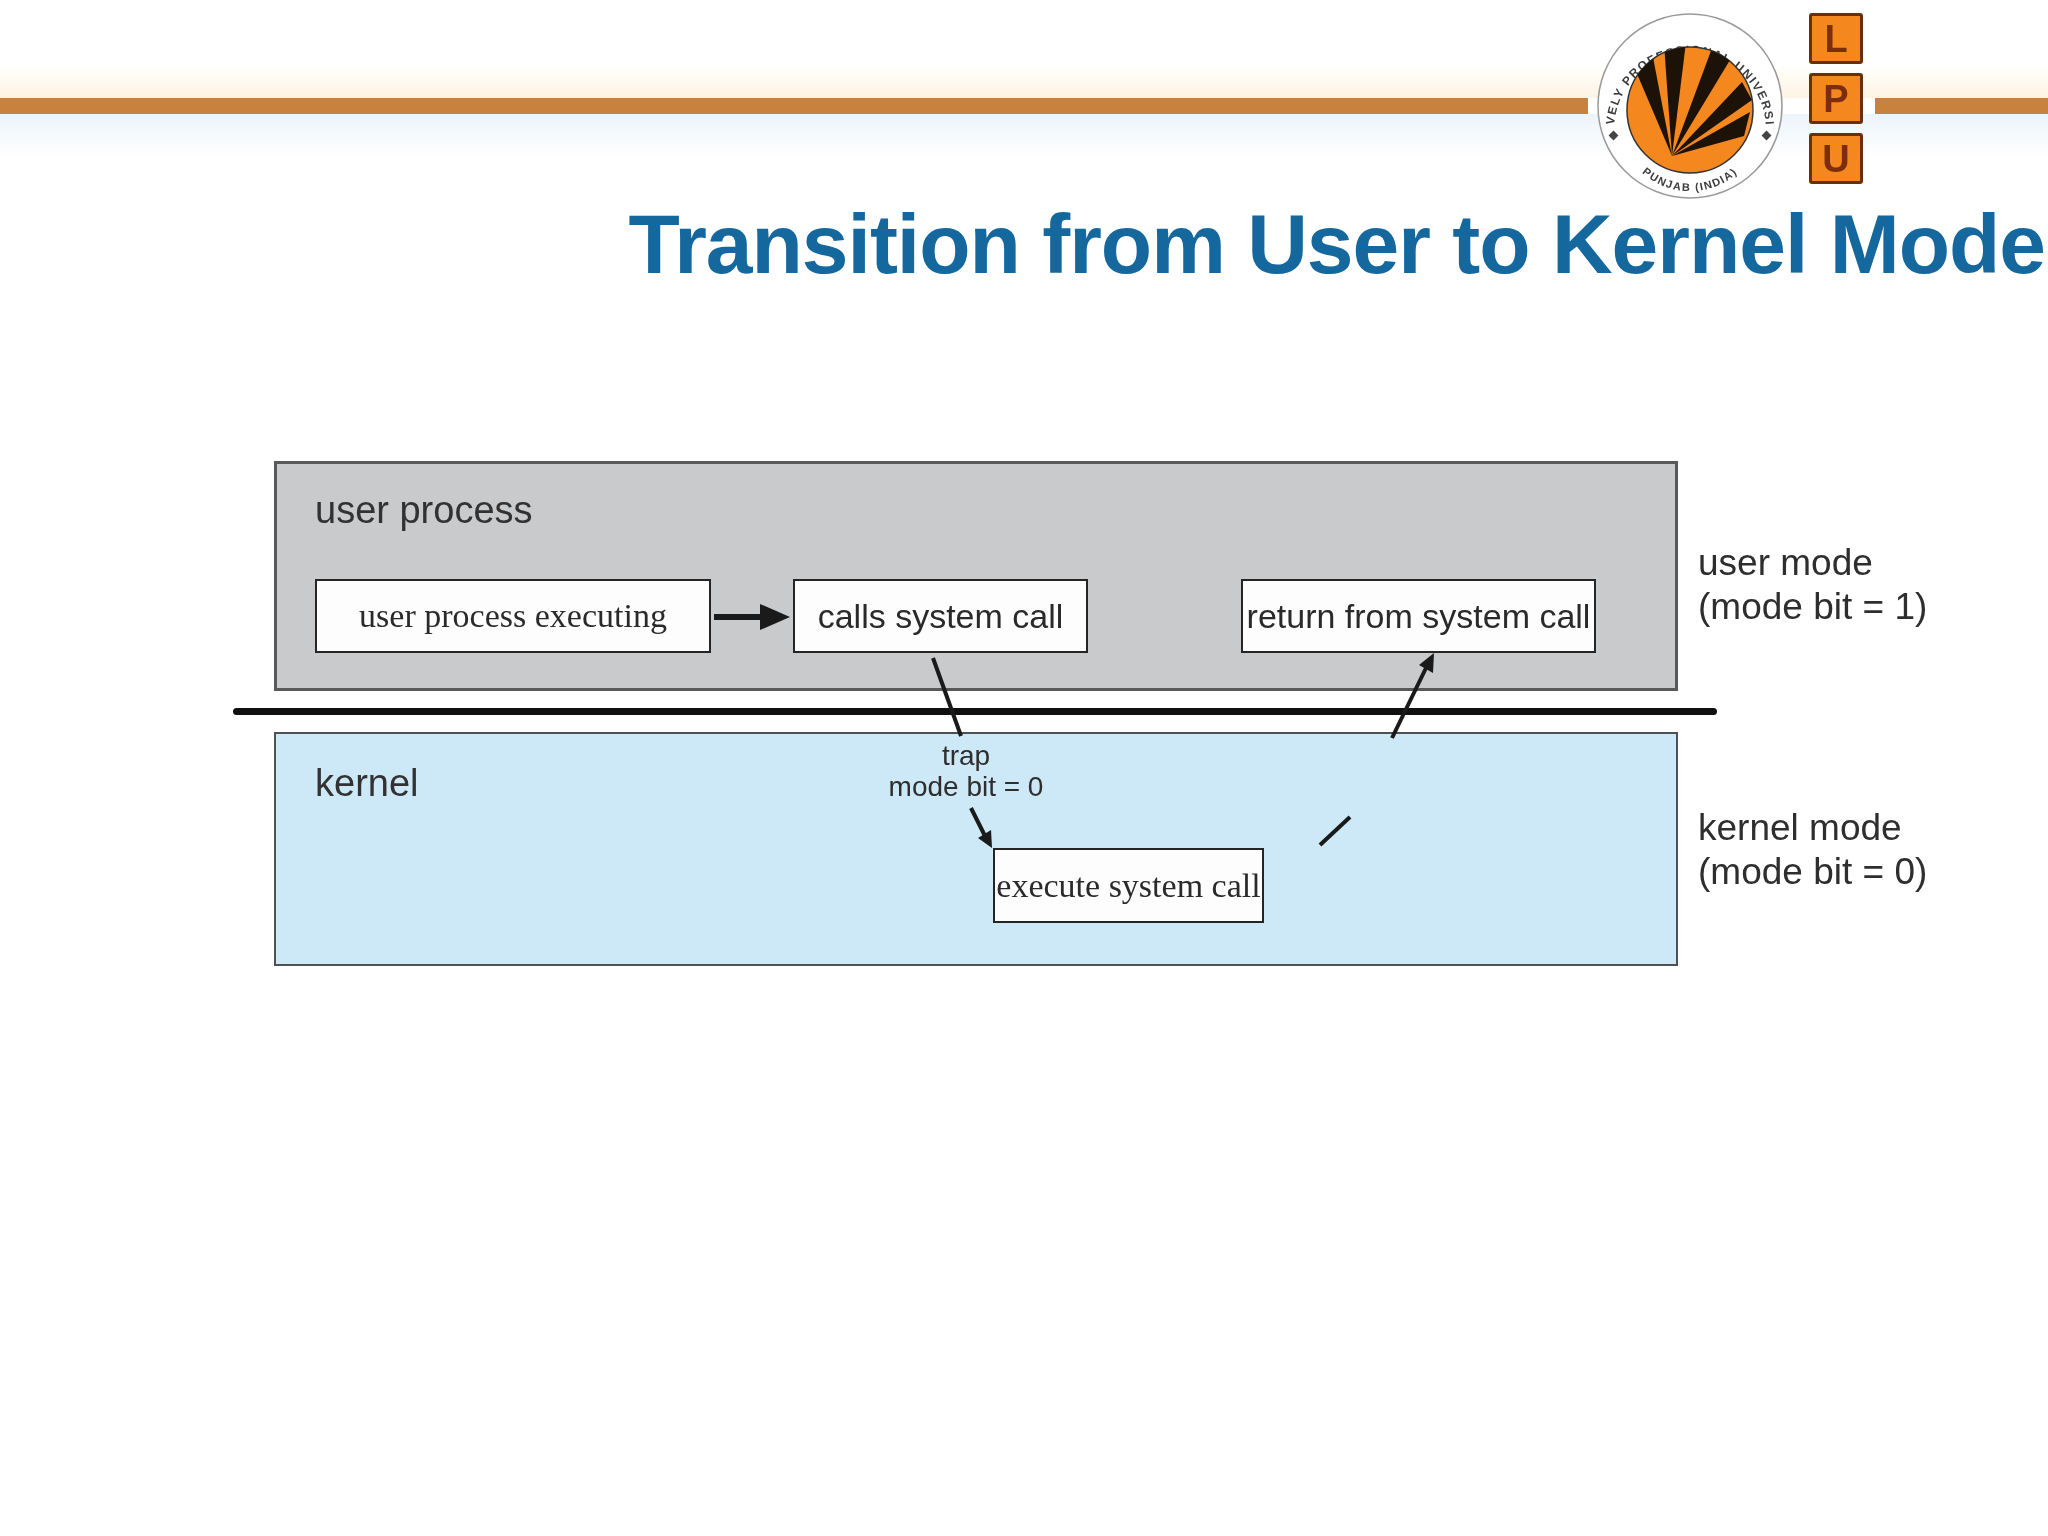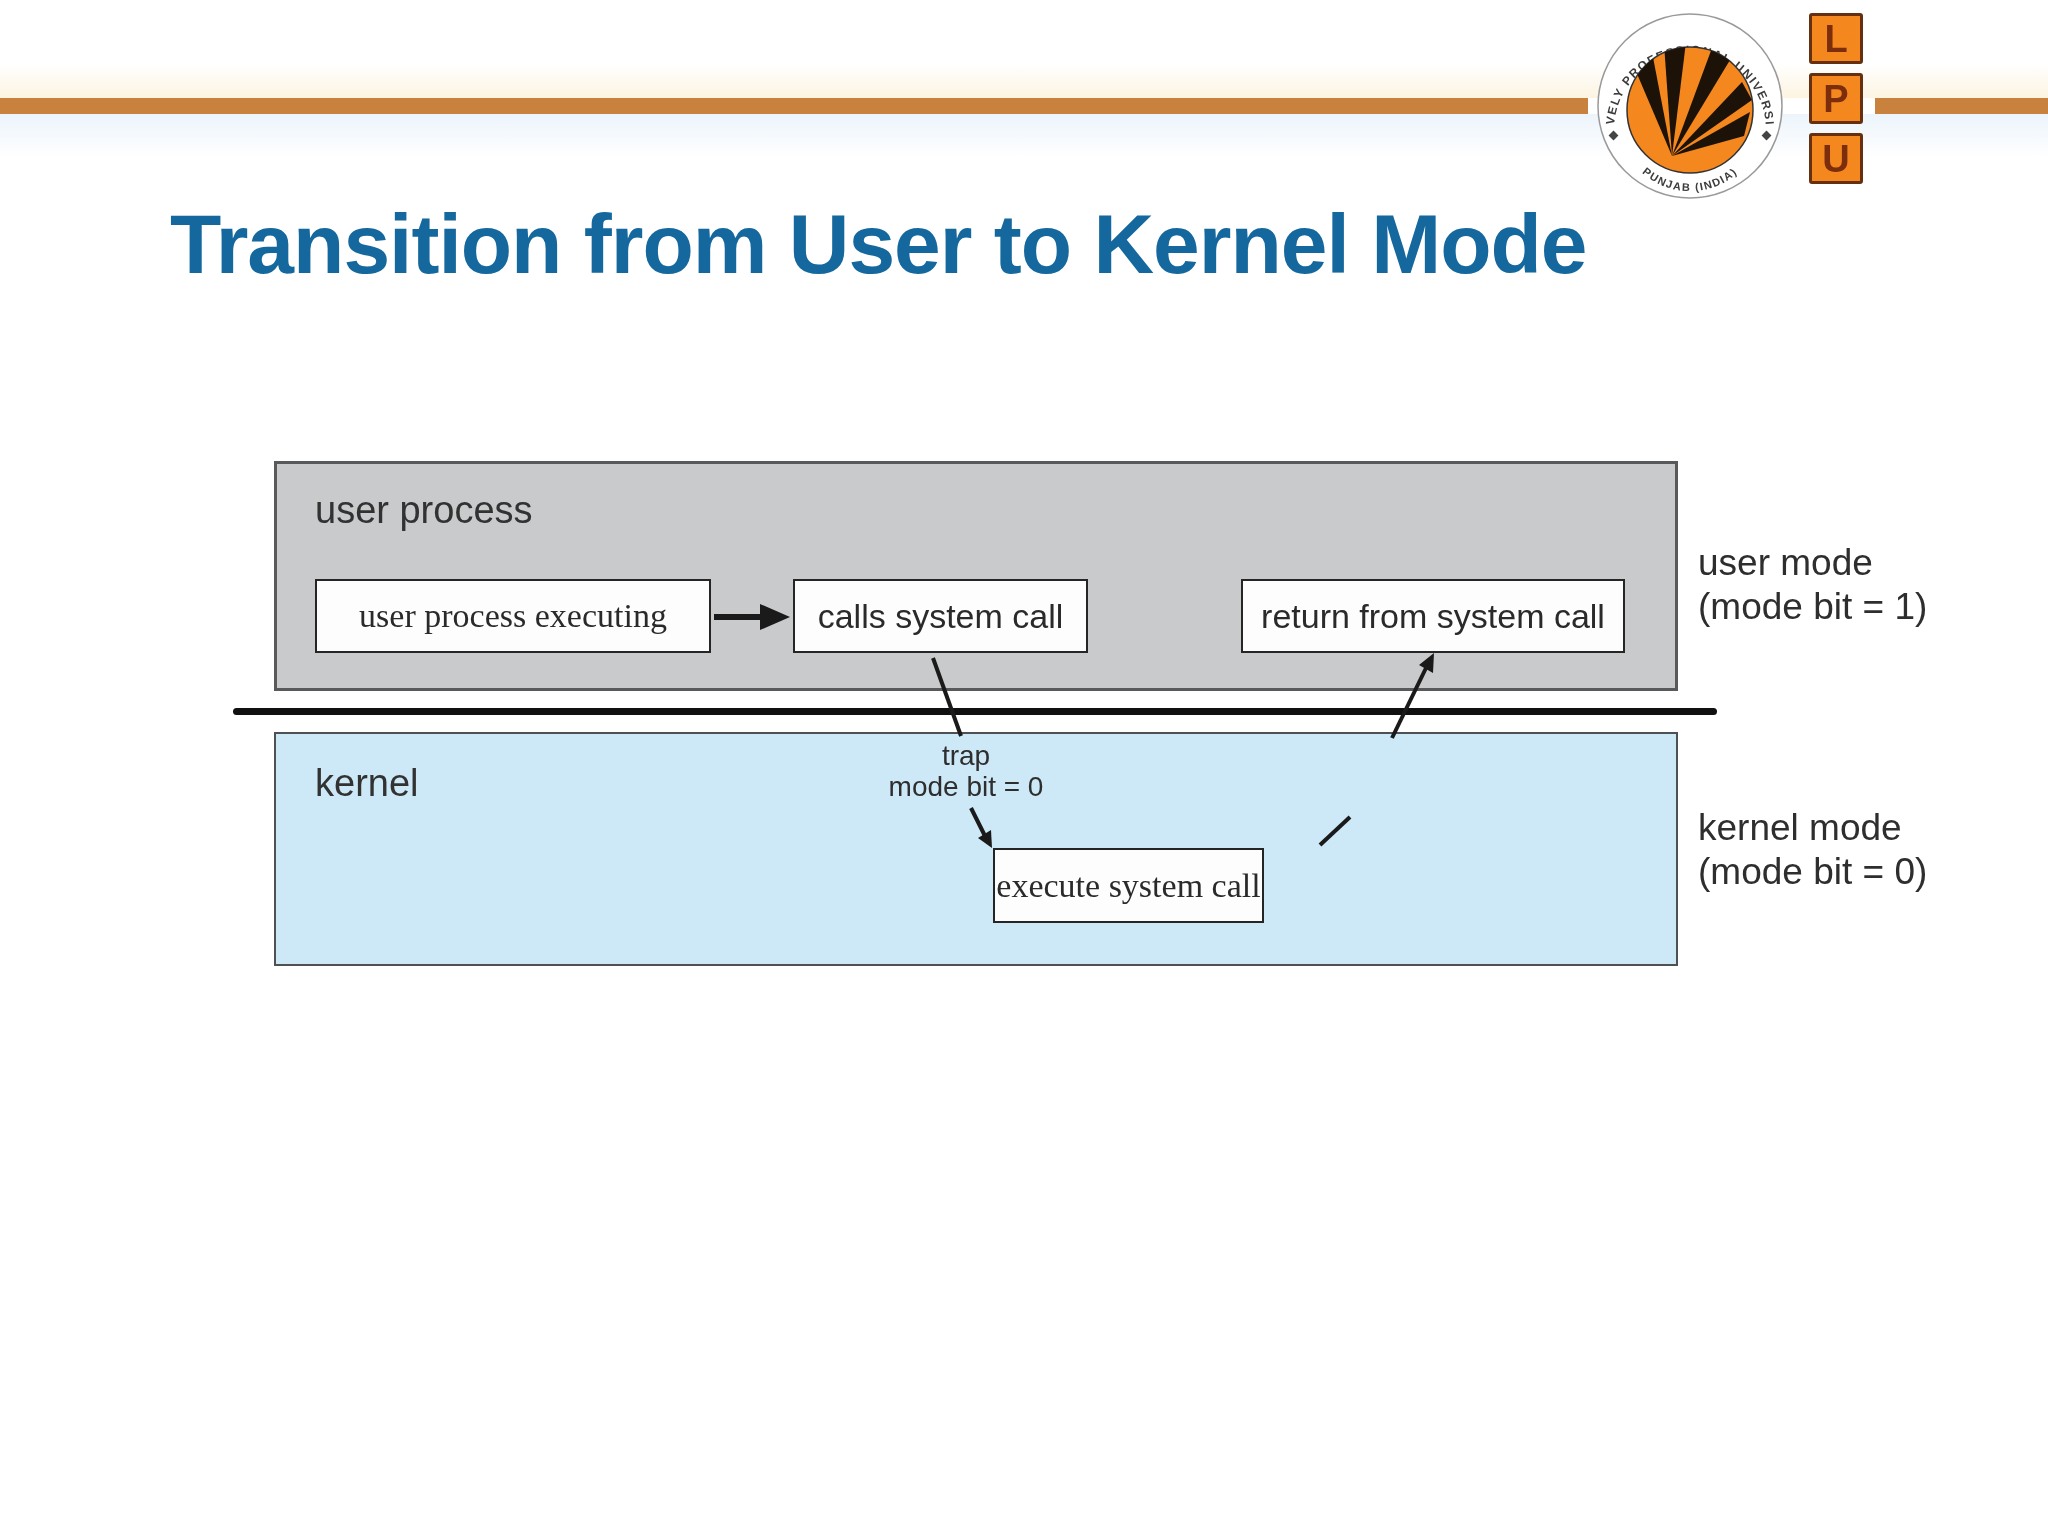--- a/index.html
+++ b/index.html
@@ -43,21 +43,21 @@
     border-radius: 3px;
     color: #7c2d0b;
     font-size: 38px; font-weight: bold;
     display: flex; align-items: center; justify-content: center;
     line-height: 1;
   }
 
   
   .page-title {
     position: absolute; left: 170px; top: 196px; width: 1875px;
-    text-align: left;
+    text-align: right;
     font-size: 84px; font-weight: bold; letter-spacing: -1px;
     color: #15689d;
     white-space: nowrap;
   }
 
   
   .region {
     position: absolute;
     box-sizing: border-box;
   }
@@ -153,21 +153,21 @@
   <div class="region user"></div>
   <div class="region-label" style="left:315px; top:489px;">user process</div>
 
   <div class="region kernel"></div>
   <div class="region-label" style="left:315px; top:762px;">kernel</div>
 
   <div class="divider"></div>
 
   <div class="node-box" style="left:315px; top:579px; width:396px; height:74px;font-family:Liberation Serif, serif;">user process executing</div>
   <div class="node-box" style="left:793px; top:579px; width:295px; height:74px;">calls system call</div>
-  <div class="node-box" style="left:1241px; top:579px; width:384px; height:74px;">return from system call</div>
+  <div class="node-box" style="left:1241px; top:579px; width:355px; height:74px;">return from system call</div>
   <div class="node-box" style="left:993px; top:848px; width:271px; height:75px;font-family:Liberation Serif, serif;">execute system call</div>
 
   <div class="annotation" style="left:826px; top:740px;">
     <div>trap</div>
     <div>mode bit = 0</div>
   </div>
 
   <div class="side-label" style="left:1698px; top:541px;">
     <div>user mode</div>
     <div>(mode bit = 1)</div>

